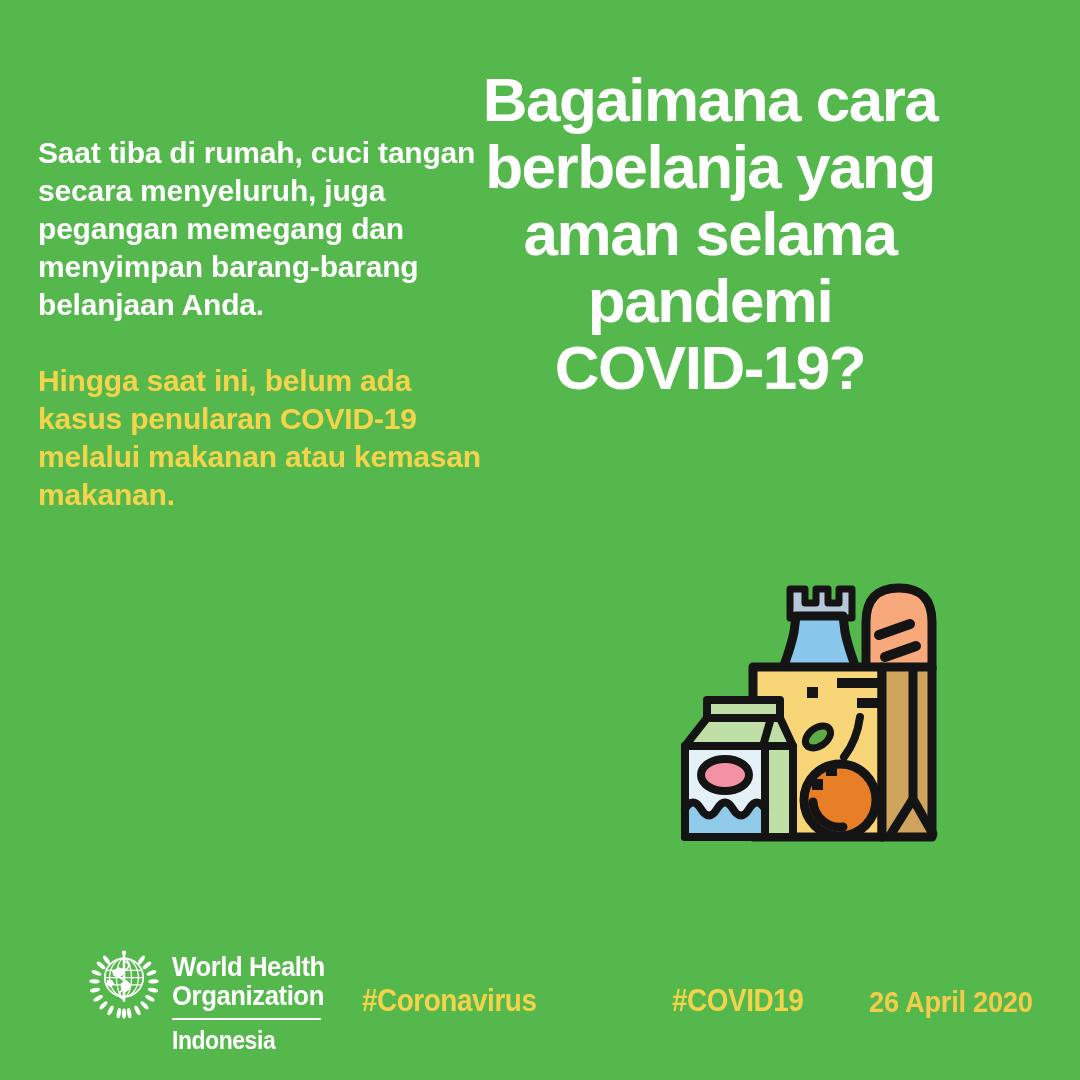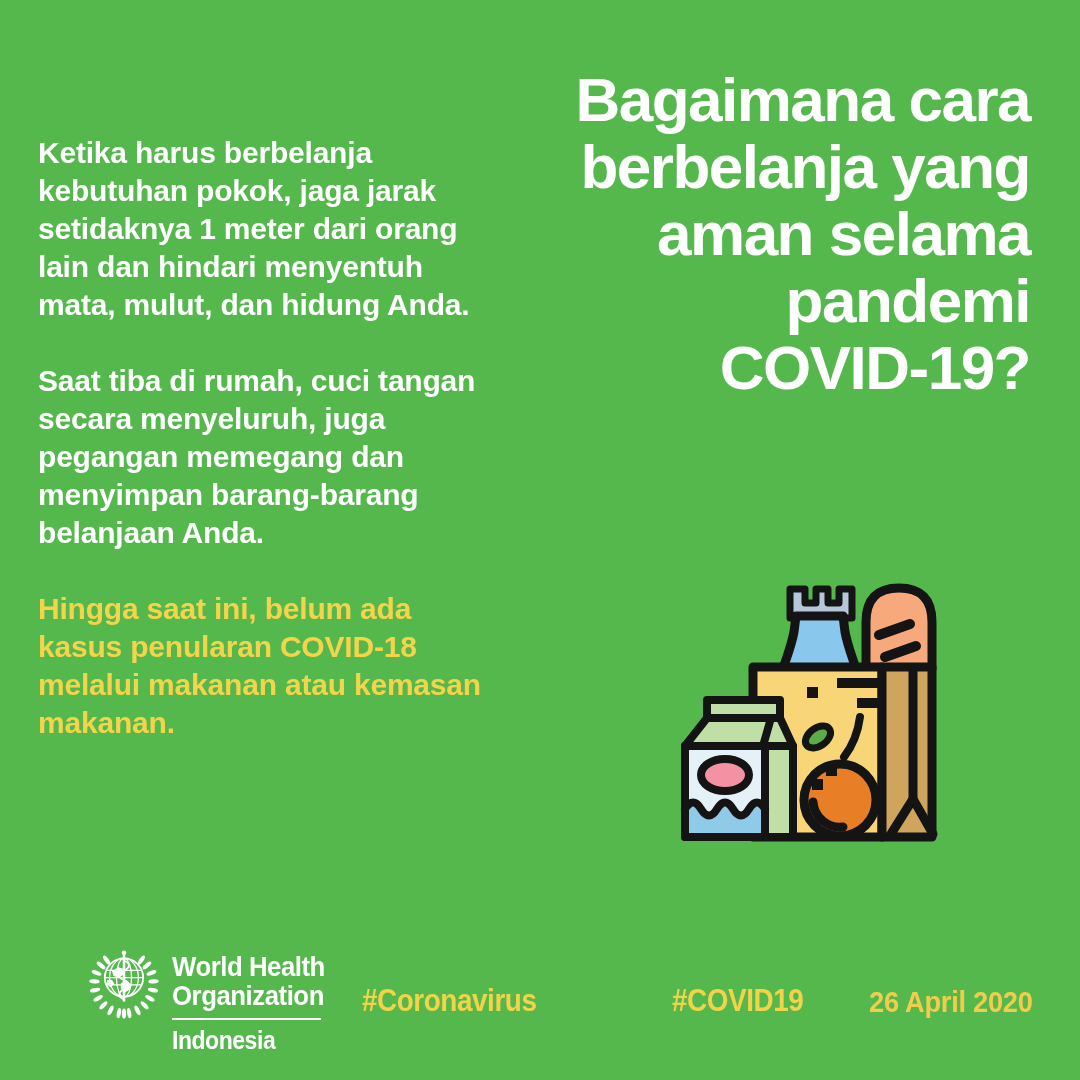--- a/index.html
+++ b/index.html
@@ -5,21 +5,21 @@
   html,body { margin:0; padding:0; background:#222; }
   .poster {
     position:relative;
     width:1080px; height:1080px;
     background:#55B84C;
     overflow:hidden;
     font-family:"Liberation Sans","DejaVu Sans",sans-serif;
   }
   .title {
     position:absolute; top:66px; right:50px; width:640px;
-    text-align:right; color:#FFFFFF;
+    text-align:center; color:#FFFFFF;
     font-size:62px; line-height:67px; font-weight:700;
     letter-spacing:-1.5px; white-space:pre-line;
   }
   .body-text { position:absolute; left:38px; top:134px; width:540px; }
   .para {
     margin:0 0 38px 0;
     color:#FFFFFF; font-size:30px; line-height:38px; font-weight:700;
     letter-spacing:-0.2px; white-space:pre-line;
   }
   .para.accent { color:#F5D44B; }
@@ -50,32 +50,27 @@
 
 <div class="poster">
 
   <div class="title">Bagaimana cara
 berbelanja yang
 aman selama
 pandemi
 COVID-19?</div>
 
   <div class="body-text">
-    <p class="para">Ketika harus berbelanja
-kebutuhan pokok, jaga jarak
-setidaknya 1 meter dari orang
-lain dan hindari menyentuh
-mata, mulut, dan hidung Anda.</p>
     <p class="para">Saat tiba di rumah, cuci tangan
 secara menyeluruh, juga
 pegangan memegang dan
 menyimpan barang-barang
 belanjaan Anda.</p>
     <p class="para accent">Hingga saat ini, belum ada
-kasus penularan COVID-18
+kasus penularan COVID-19
 melalui makanan atau kemasan
 makanan.</p>
   </div>
 
   <svg class="groceries" width="320" height="300" viewBox="0 0 320 300">
     <g stroke="#141414" stroke-width="9" stroke-linejoin="round" stroke-linecap="round">
 
       <g>
         <path d="M130,58 V29 h15 v14 h11 v-14 h12 v14 h11 v-14 h13 V58 Z" fill="#B5C7D8" stroke-width="7"></path>
         <path d="M136,56 L134,72 C131,87 127,96 123,109 L196,109 C192,96 188,87 185,72 L183,56 Z" fill="#8AC7ED"></path>

